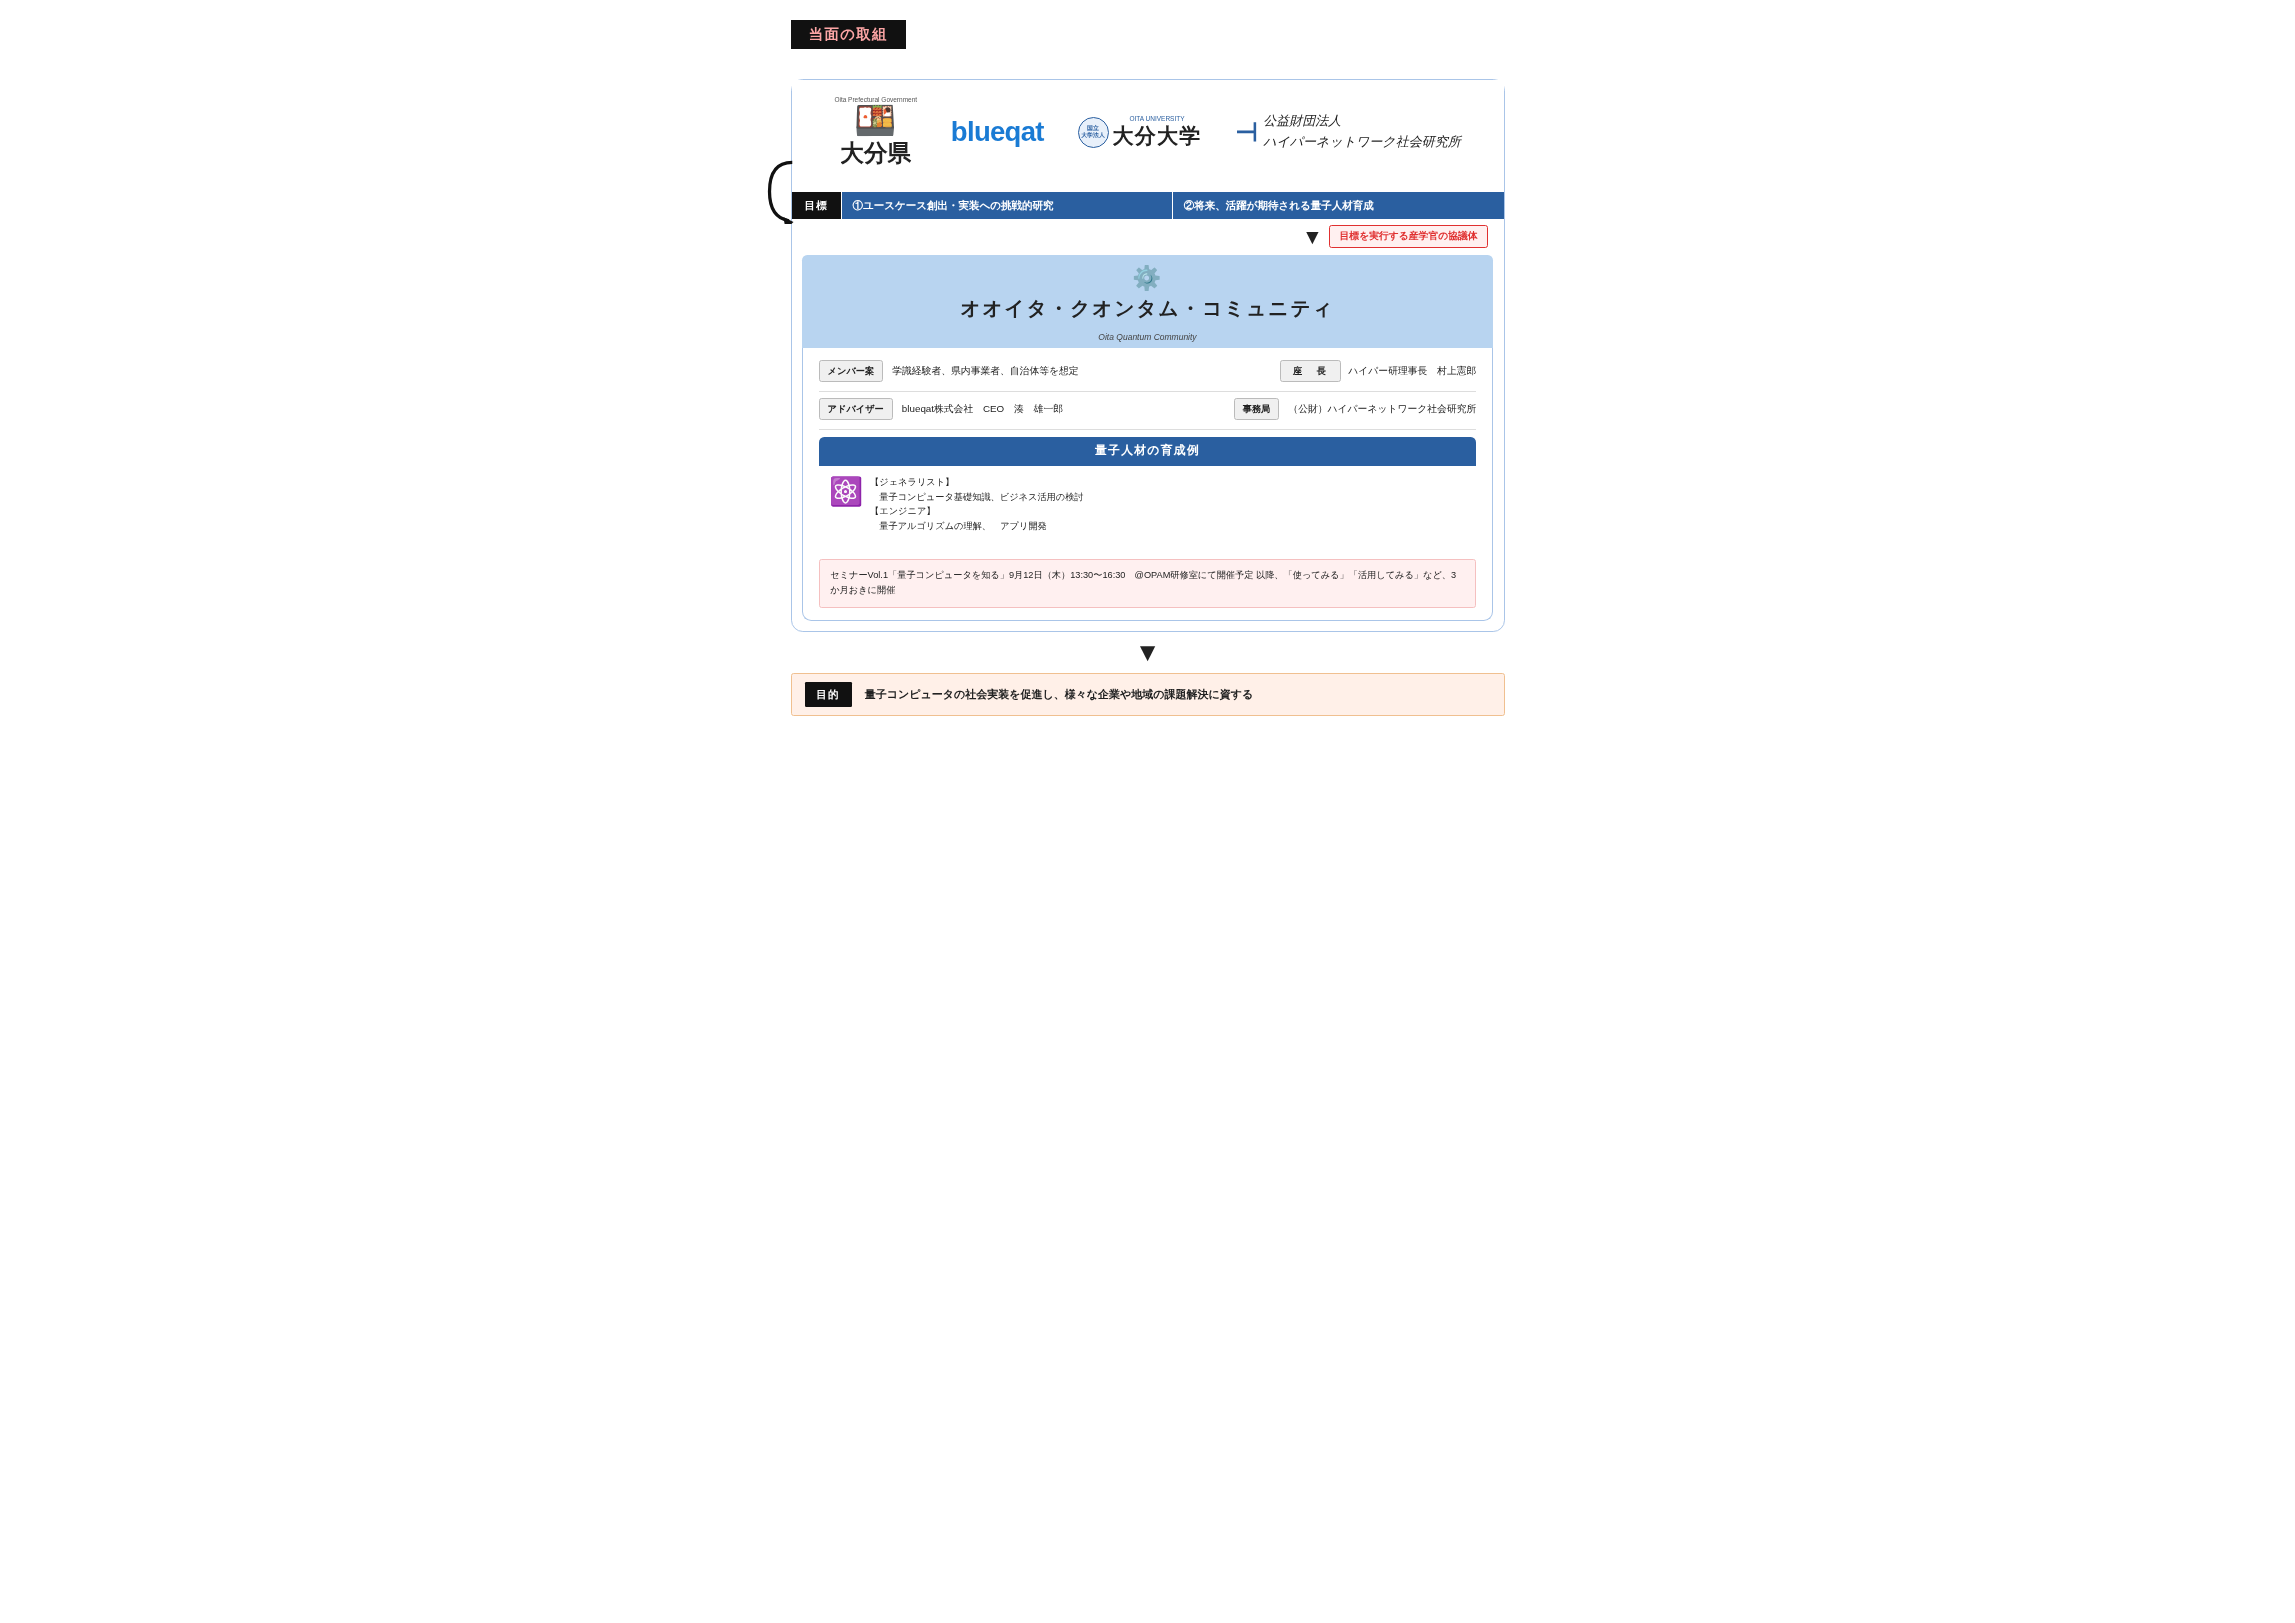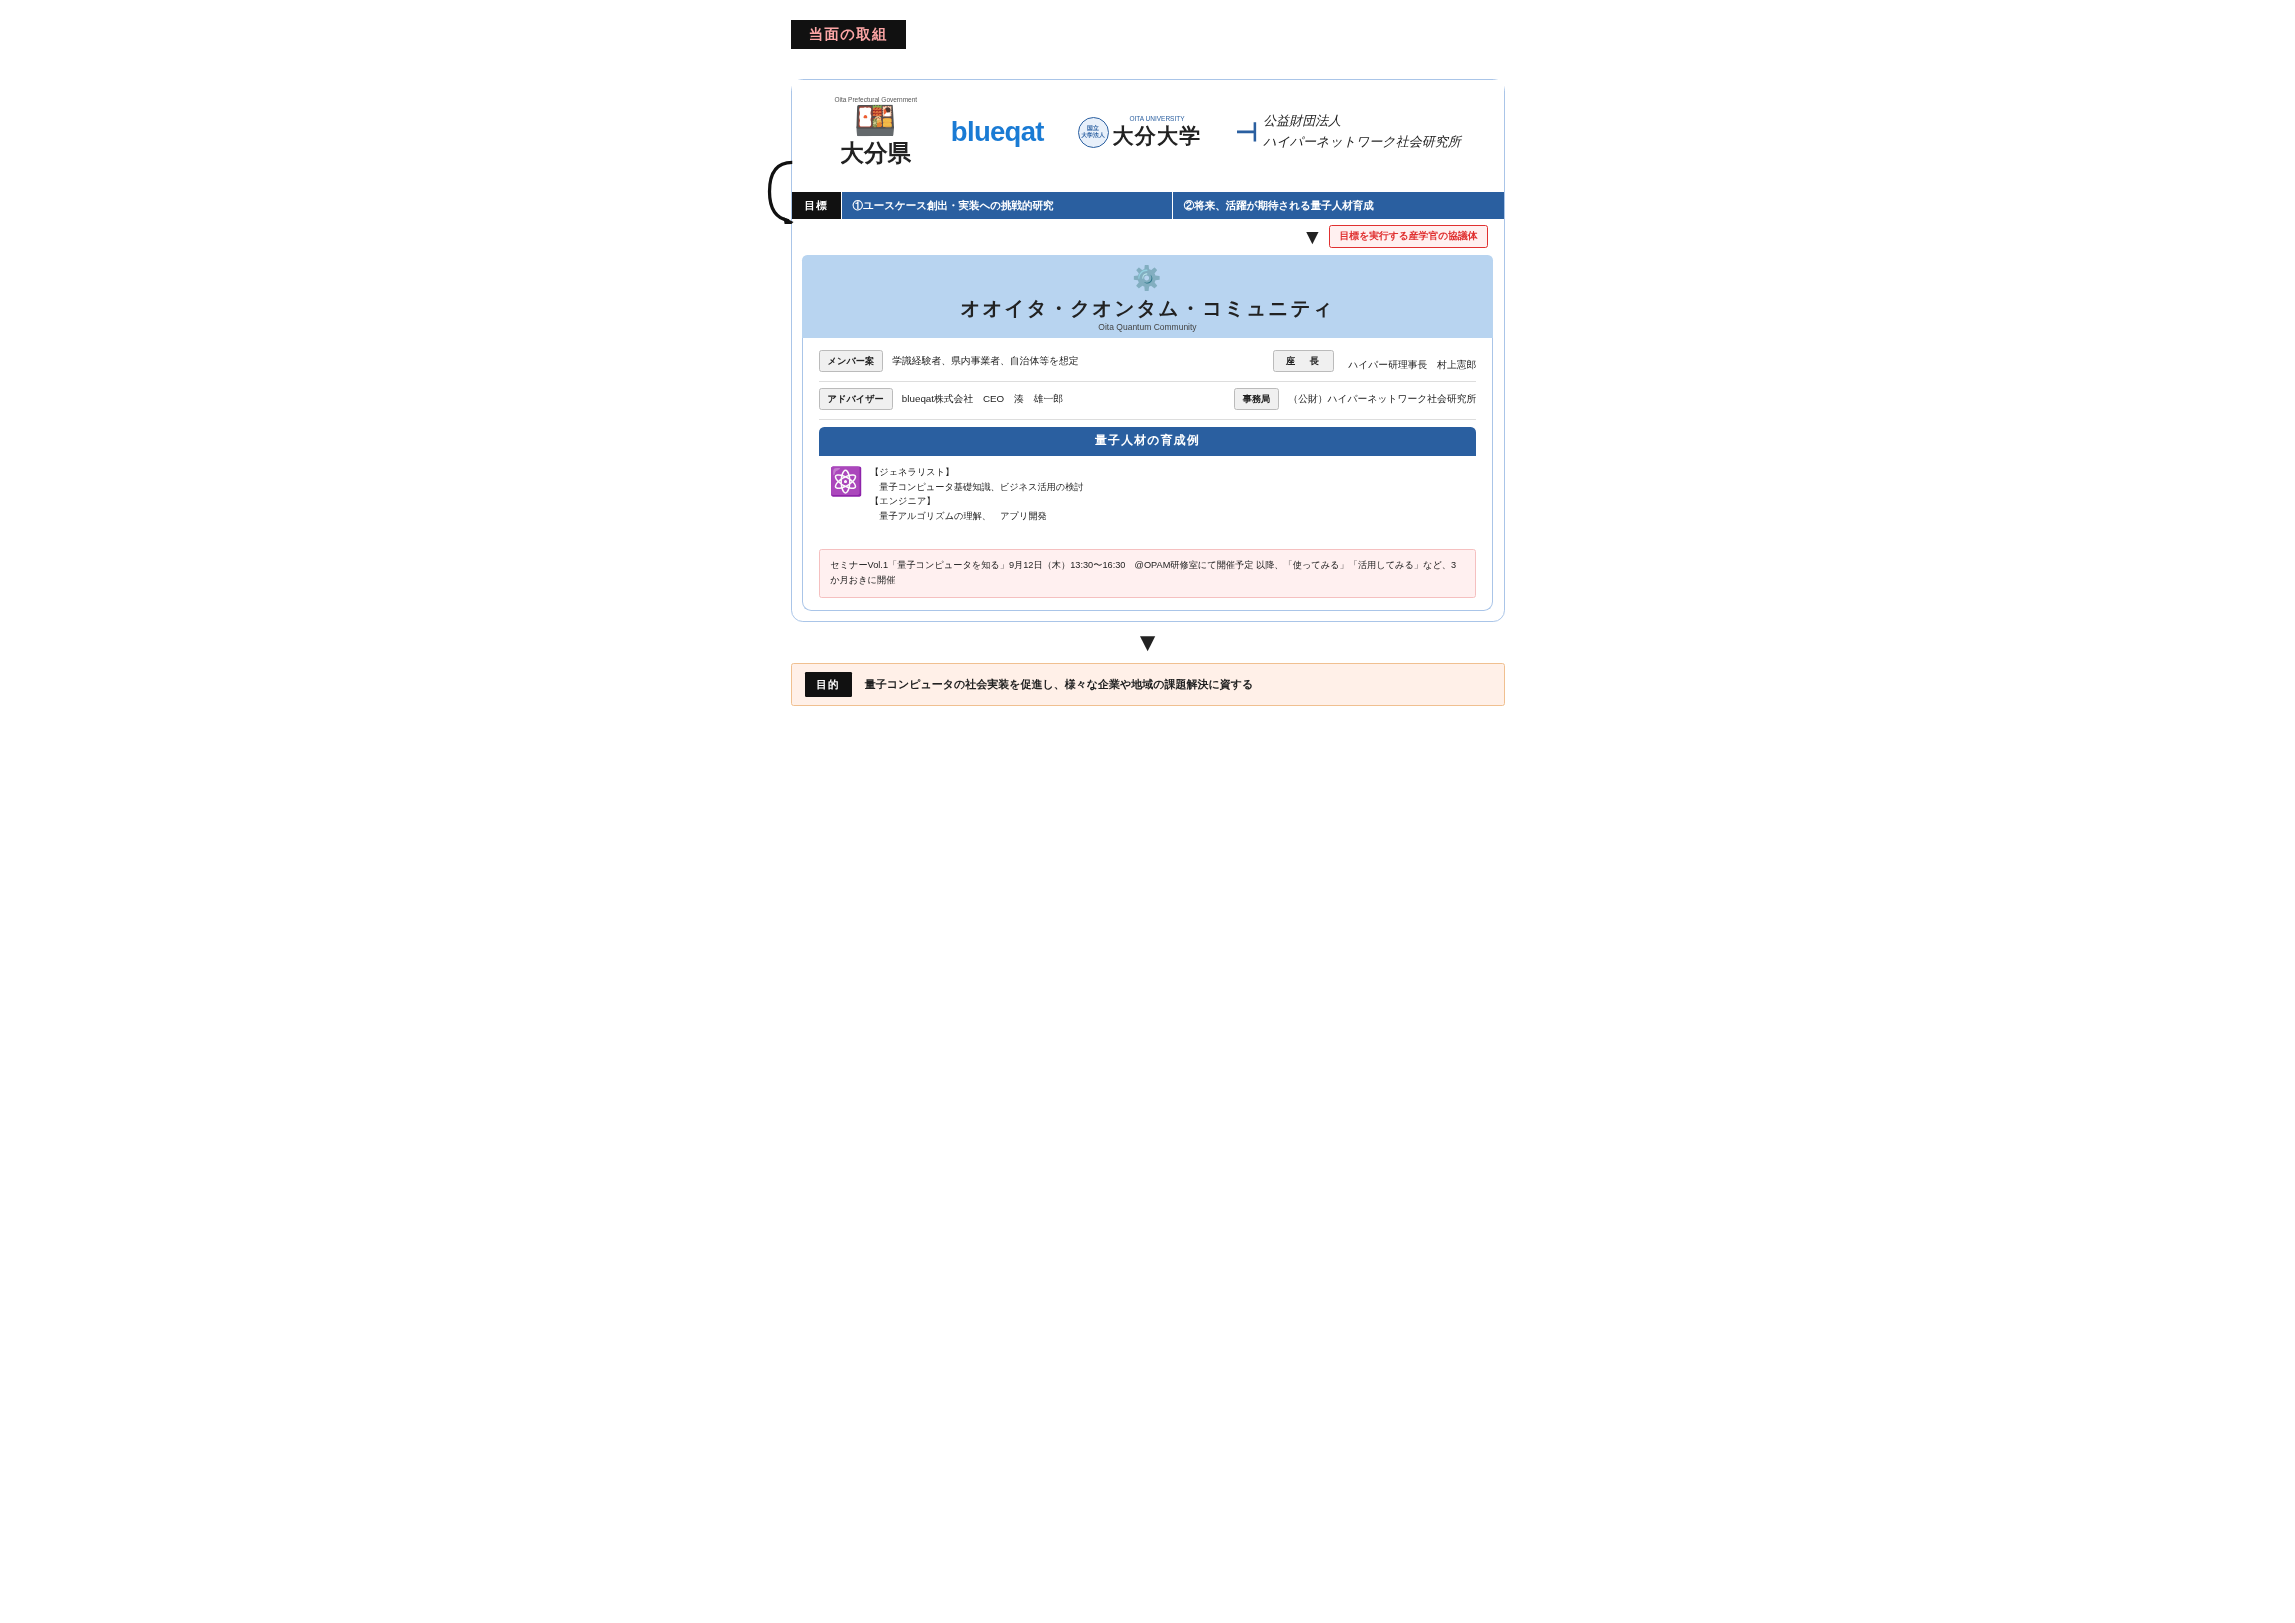--- a/index.html
+++ b/index.html
@@ -134,21 +134,22 @@
       border-radius: 5.2px 5.2px 0 0;
     }
     .community-name-jp {
       font-size: 19.6px;
       font-weight: bold;
       letter-spacing: 2px;
     }
     .community-name-en {
       font-size: 8.5px;
       color: #444;
-      margin-top: 0;
+      margin-top: 10px;
+      font-style: italic;
     }
     .community-icon {
       font-size: 23.6px;
       margin-bottom: 2.6px;
     }
 
     
     .community-body {
       border: 1.3px solid #aac5e8;
       border-radius: 0 0 9.2px 9.2px;
@@ -365,21 +366,21 @@
     </div>
   </div>
 
   <div class="community-body" style="margin:0 10.5px 10.5px 10.5px; border-top:none;">
 
     <div style="display:flex;align-items:center;justify-content:space-between;margin-bottom:9.2px;">
       <div style="display:flex;align-items:center;gap:9.2px;">
         <div class="tag-box">メンバー案</div>
         <div class="member-desc">学識経験者、県内事業者、自治体等を想定</div>
       </div>
-      <div style="display:flex;align-items:flex-end;gap:14px;">
+      <div style="display:flex;align-items:center;gap:7px;">
         <div class="tag-box-wide">座　長</div>
         <div class="member-desc">ハイパー研理事長　村上憲郎</div>
       </div>
     </div>
 
     <hr class="divider-h">
 
     <div style="display:flex;align-items:center;justify-content:space-between;margin-bottom:9.2px;">
       <div style="display:flex;align-items:center;gap:9.2px;">
         <div class="tag-box">アドバイザー</div>

